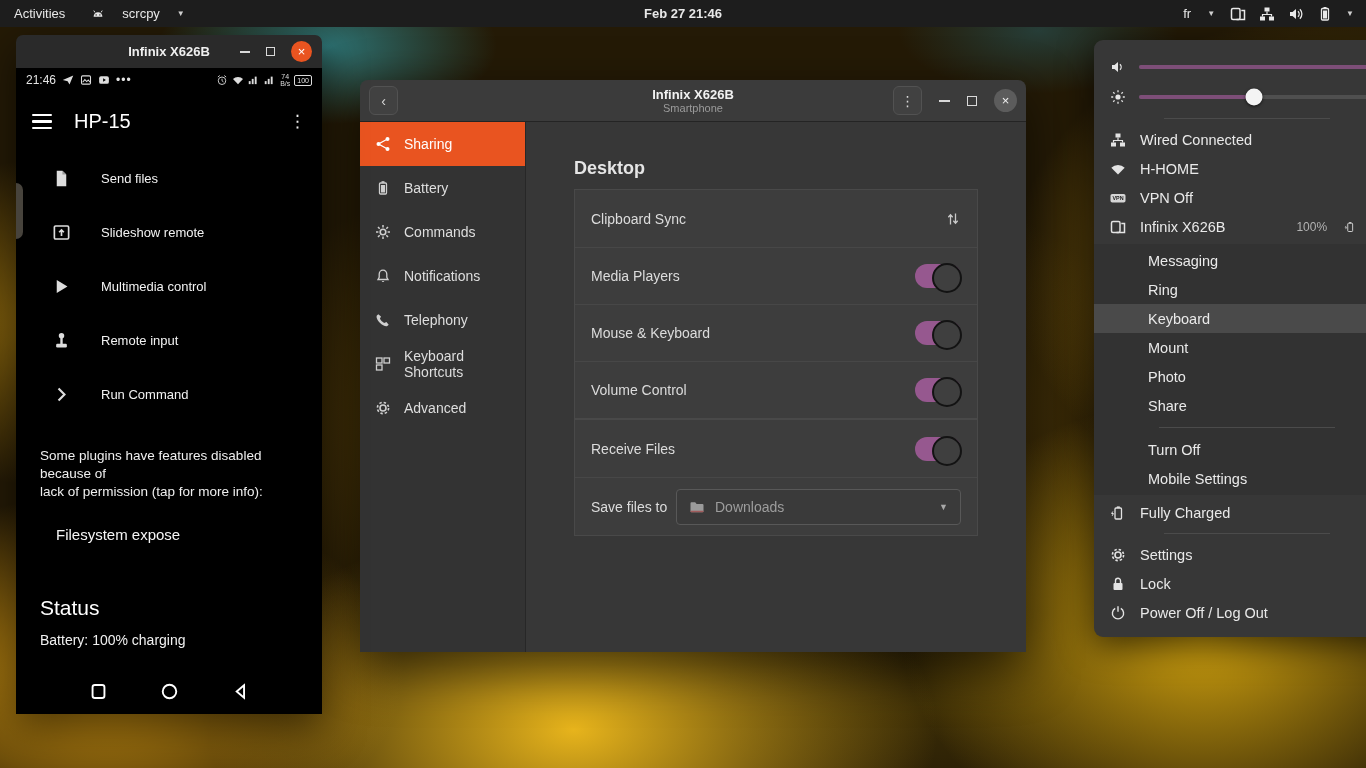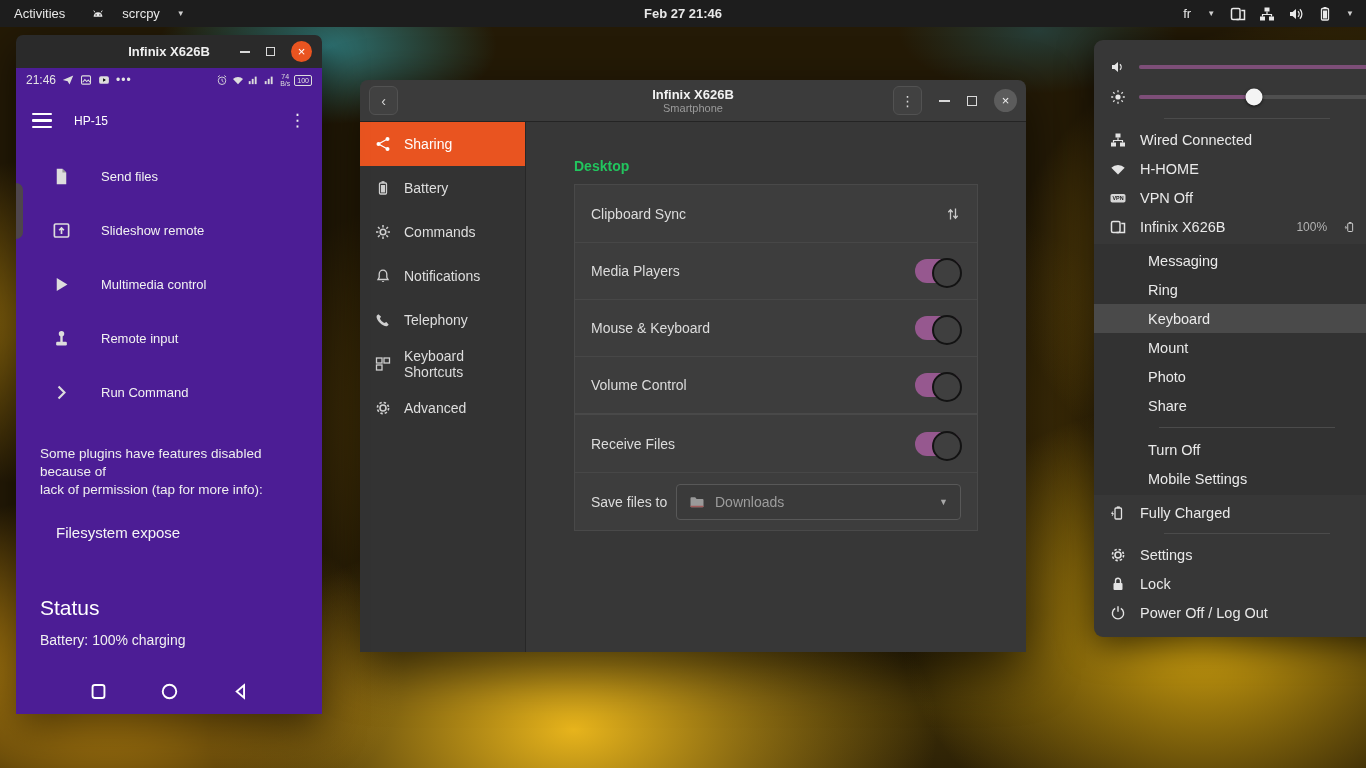--- a/index.html
+++ b/index.html
@@ -38,29 +38,29 @@
   
   .phone{ position:absolute; left:16px; top:35px; width:306px; height:679px; z-index:10;
     border-radius:7px 7px 0 0; box-shadow:0 14px 40px rgba(0,0,0,.55); }
   .ptitle{ height:33px; background:#2a2a2a; border-radius:7px 7px 0 0; display:flex; align-items:center; position:relative;}
   .ptitle-text{ position:absolute; left:0; right:0; text-align:center; color:#f0f0f0; font-weight:bold; font-size:13px;}
   .pcontrols{ margin-left:auto; display:flex; align-items:center; gap:16px; padding-right:10px; z-index:2;}
   .pmin{ width:10px; height:2px; background:#d9d9d9; }
   .pmax{ width:9px; height:9px; border:1.5px solid #d9d9d9; }
   .pclose{ width:21px; height:21px; border-radius:50%; background:#E95420; color:#fff; font-size:13px;
     display:flex; align-items:center; justify-content:center; line-height:1;}
-  .pscreen{ background:#4c1d95; height:646px; position:relative; color:#fff; overflow:hidden;}
+  .pscreen{ background:#000000; height:646px; position:relative; color:#fff; overflow:hidden;}
   .pstatus{ display:flex; align-items:center; padding:5px 10px 3px 10px; font-size:12px; color:#e4e4e4; gap:6px;}
   .pstatus .right{ margin-left:auto; display:flex; align-items:center; gap:4px;}
   .netspeed{ font-size:7px; line-height:7px; text-align:center; color:#ddd;}
   .pbattery{ border:1px solid #ddd; border-radius:2px; font-size:7px; padding:0 2px; line-height:9px; }
   .pappbar{ display:flex; align-items:center; padding:20px 16px 10px 16px; gap:22px;}
   .hamburger{ width:20px; display:flex; flex-direction:column; gap:4px;}
   .hamburger span{ height:2.5px; background:#fff; border-radius:1px;}
-  .papptitle{ font-size:12px; color:#fff;}
+  .papptitle{ font-size:20px; color:#fff;}
   .pkebab{ margin-left:auto; font-size:17px; color:#eee;}
   .pmenu{ margin-top:8px;}
   .pmenu-item{ height:54px; display:flex; align-items:center; gap:30px; padding-left:36px; font-size:13px; color:#f2f2f2;}
   .pmenu-item .ic{ width:19px; height:19px; color:#ddd;}
   .pnotice{ margin-top:26px; padding:0 24px; font-size:13.5px; line-height:1.35; color:#efefef;}
   .pplugin{ margin-top:24px; padding-left:40px; font-size:15px; color:#f5f5f5;}
   .pstatusblock{ position:absolute; left:24px; bottom:66px;}
   .pstatus-title{ font-size:21px; color:#fff; margin-bottom:12px;}
   .pstatus-line{ font-size:14px; color:#f0f0f0;}
   .pnav{ position:absolute; left:0; right:0; bottom:0; height:46px; display:flex; align-items:center;
@@ -85,21 +85,21 @@
   .hb-max{ width:10px; height:10px; border:1.5px solid #d9d9d9;}
   .hb-close{ width:23px; height:23px; border-radius:50%; background:#5c5c5c; color:#f2f2f2;
     display:flex; align-items:center; justify-content:center; font-size:13px;}
   .swin-body{ flex:1; display:flex; min-height:0;}
   .sidebar{ width:166px; background:#333333; border-right:1px solid #272727; flex:none;}
   .side-item{ height:44px; display:flex; align-items:center; gap:13px; padding:0 15px; color:#dedede; font-size:14px;}
   .side-item .ic{ color:#cfcfcf;}
   .side-item.selected{ background:#E95420; color:#fff;}
   .side-item.selected .ic{ color:#fff;}
   .smain{ flex:1; background:#373737; padding:36px 48px 0 48px; overflow:hidden;}
-  .sec-title{ font-size:14px; font-weight:bold; color:#22c55e; margin-bottom:10px;}
+  .sec-title{ font-size:18px; font-weight:bold; color:#e5e5e5; margin-bottom:10px;}
   .card{ border:1px solid #494949; background:#3d3d3d; }
   .srow{ height:57px; display:flex; align-items:center; justify-content:space-between;
     padding:0 16px; color:#dcdcdc; font-size:14px;}
   .srow + .srow{ border-top:1px solid #474747;}
   .srow .ctl-icon{ color:#c9c9c9;}
   .toggle{ width:46px; height:24px; border-radius:12px; background:#96588f; position:relative; flex:none;}
   .toggle::after{ content:""; position:absolute; right:-1px; top:-1px; width:26px; height:26px;
     border-radius:50%; background:#3f3f3f; border:2px solid #131313;}
   .dropdown{ width:285px; height:36px; background:#3a3a3a; border:1px solid #585858; border-radius:4px;
     display:flex; align-items:center; gap:10px; padding:0 12px; color:#9d9d9d; font-size:14px;}

